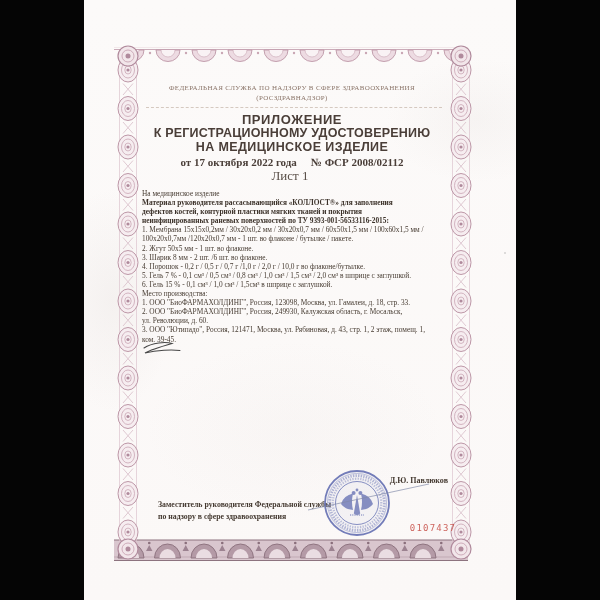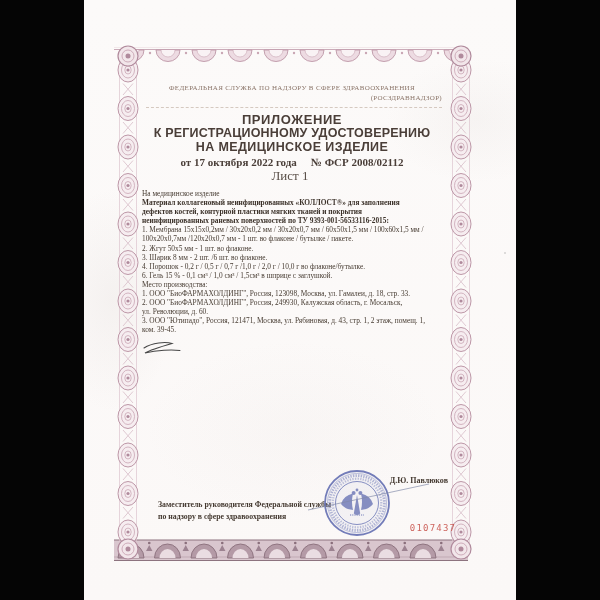--- a/index.html
+++ b/index.html
@@ -10,21 +10,21 @@
   .bar.right{left:516px;width:84px;}
   .paper{position:absolute;left:84px;top:0;width:432px;height:600px;
          background:
            radial-gradient(90px 160px at 28px 300px, rgba(183,172,167,.10), transparent 70%),
            radial-gradient(130px 90px at 392px 120px, rgba(183,172,167,.08), transparent 70%),
            radial-gradient(200px 120px at 210px 430px, rgba(200,188,184,.06), transparent 75%),
            linear-gradient(#fcfaf9,#fbf8f7);}
   #frame-svg{position:absolute;left:0;top:0;width:432px;height:600px;pointer-events:none;}
   .agency{position:absolute;left:58px;top:84px;width:300px;text-align:center;
           font-size:7px;letter-spacing:.35px;color:#8a7468;}
-  .agency2{position:absolute;left:58px;top:94px;width:300px;text-align:right;
+  .agency2{position:absolute;left:58px;top:94px;width:300px;text-align:center;
           font-size:7px;letter-spacing:.3px;color:#8a7468;}
   .sep{position:absolute;left:62px;top:107px;width:296px;border-top:1px dashed #c9b9ae;opacity:.75;}
   .t1,.t2,.t3{position:absolute;left:58px;width:300px;text-align:center;
           font-family:"Liberation Sans",sans-serif;font-weight:700;color:#4a3e38;}
   .t1{top:112px;font-size:13px;letter-spacing:.6px;}
   .t2{top:126px;font-size:12.5px;letter-spacing:.2px;}
   .t3{top:140px;font-size:12.5px;letter-spacing:.4px;}
   .dateline{position:absolute;left:58px;top:156px;width:300px;text-align:center;
           font-size:11px;font-weight:700;color:#4a3e38;}
   .numspan{margin-left:14px;}
@@ -287,28 +287,29 @@
     <div class="t2">К РЕГИСТРАЦИОННОМУ УДОСТОВЕРЕНИЮ</div>
     <div class="t3">НА МЕДИЦИНСКОЕ ИЗДЕЛИЕ</div>
 
     <div class="dateline">
       <span>от 17 октября 2022 года</span><span class="numspan">№ ФСР 2008/02112</span>
     </div>
     <div class="sheet">Лист 1</div>
 
     <div class="body">
         <div class="bline">На медицинское изделие</div>
-        <div class="bline bold">Материал коллагеновый неинфицированных «КОЛЛОСТ®» для заполнения</div>
+        <div class="bline bold">Материал руководителя рассасывающийся «КОЛЛОСТ®» для заполнения</div>
         <div class="bline bold">дефектов костей, контурной пластики мягких тканей и покрытия</div>
         <div class="bline bold">неинфицированных раневых поверхностей по ТУ 9393-001-56533116-2015:</div>
         <div class="bline">1. Мембрана 15х15х0,2мм / 30х20х0,2 мм / 30х20х0,7 мм / 60х50х1,5 мм / 100х60х1,5 мм /</div>
         <div class="bline">100х20х0,7мм /120х20х0,7 мм - 1 шт. во флаконе / бутылке / пакете.</div>
         <div class="bline">2. Жгут 50х5 мм - 1 шт. во флаконе.</div>
         <div class="bline">3. Шарик 8 мм - 2 шт. /6 шт. во флаконе.</div>
         <div class="bline">4. Порошок - 0,2 г / 0,5 г / 0,7 г /1,0 г / 2,0 г / 10,0 г во флаконе/бутылке.</div>
+        <div class="bline">5. Гель 7 % - 0,1 см³ / 0,5 см³ / 0,8 см³ / 1,0 см³ / 1,5 см³ / 2,0 см³ в шприце с заглушкой.</div>
         <div class="bline">6. Гель 15 % - 0,1 см³ / 1,0 см³ / 1,5см³ в шприце с заглушкой.</div>
         <div class="bline">Место производства:</div>
         <div class="bline">1. ООО "БиоФАРМАХОЛДИНГ", Россия, 123098, Москва, ул. Гамалеи, д. 18, стр. 33.</div>
         <div class="bline">2. ООО "БиоФАРМАХОЛДИНГ", Россия, 249930, Калужская область, г. Мосальск,</div>
         <div class="bline">ул. Революции, д. 60.</div>
         <div class="bline">3. ООО "Ютипадо", Россия, 121471, Москва, ул. Рябиновая, д. 43, стр. 1, 2 этаж, помещ. 1,</div>
         <div class="bline">ком. 39-45.</div>
       </div>
 
     <svg class="squiggle" viewBox="0 0 50 22" xmlns="http://www.w3.org/2000/svg">

